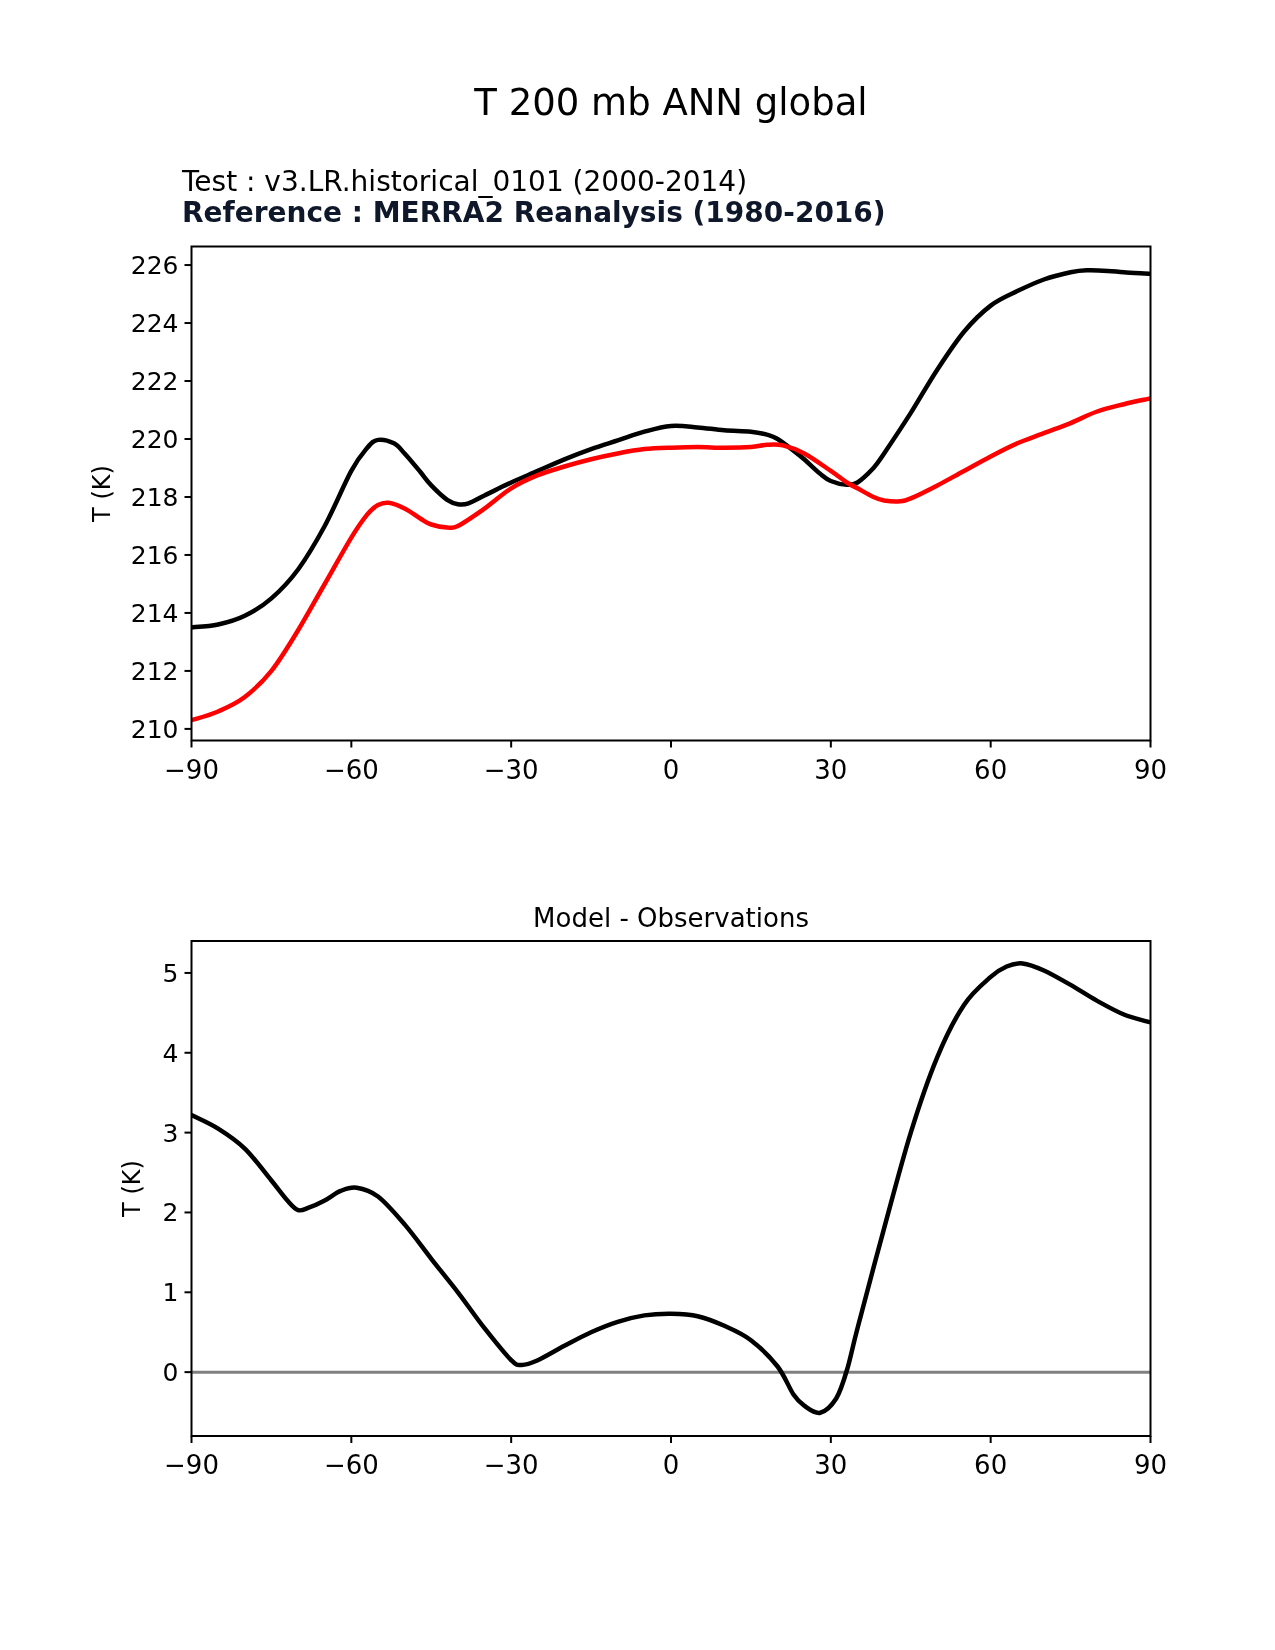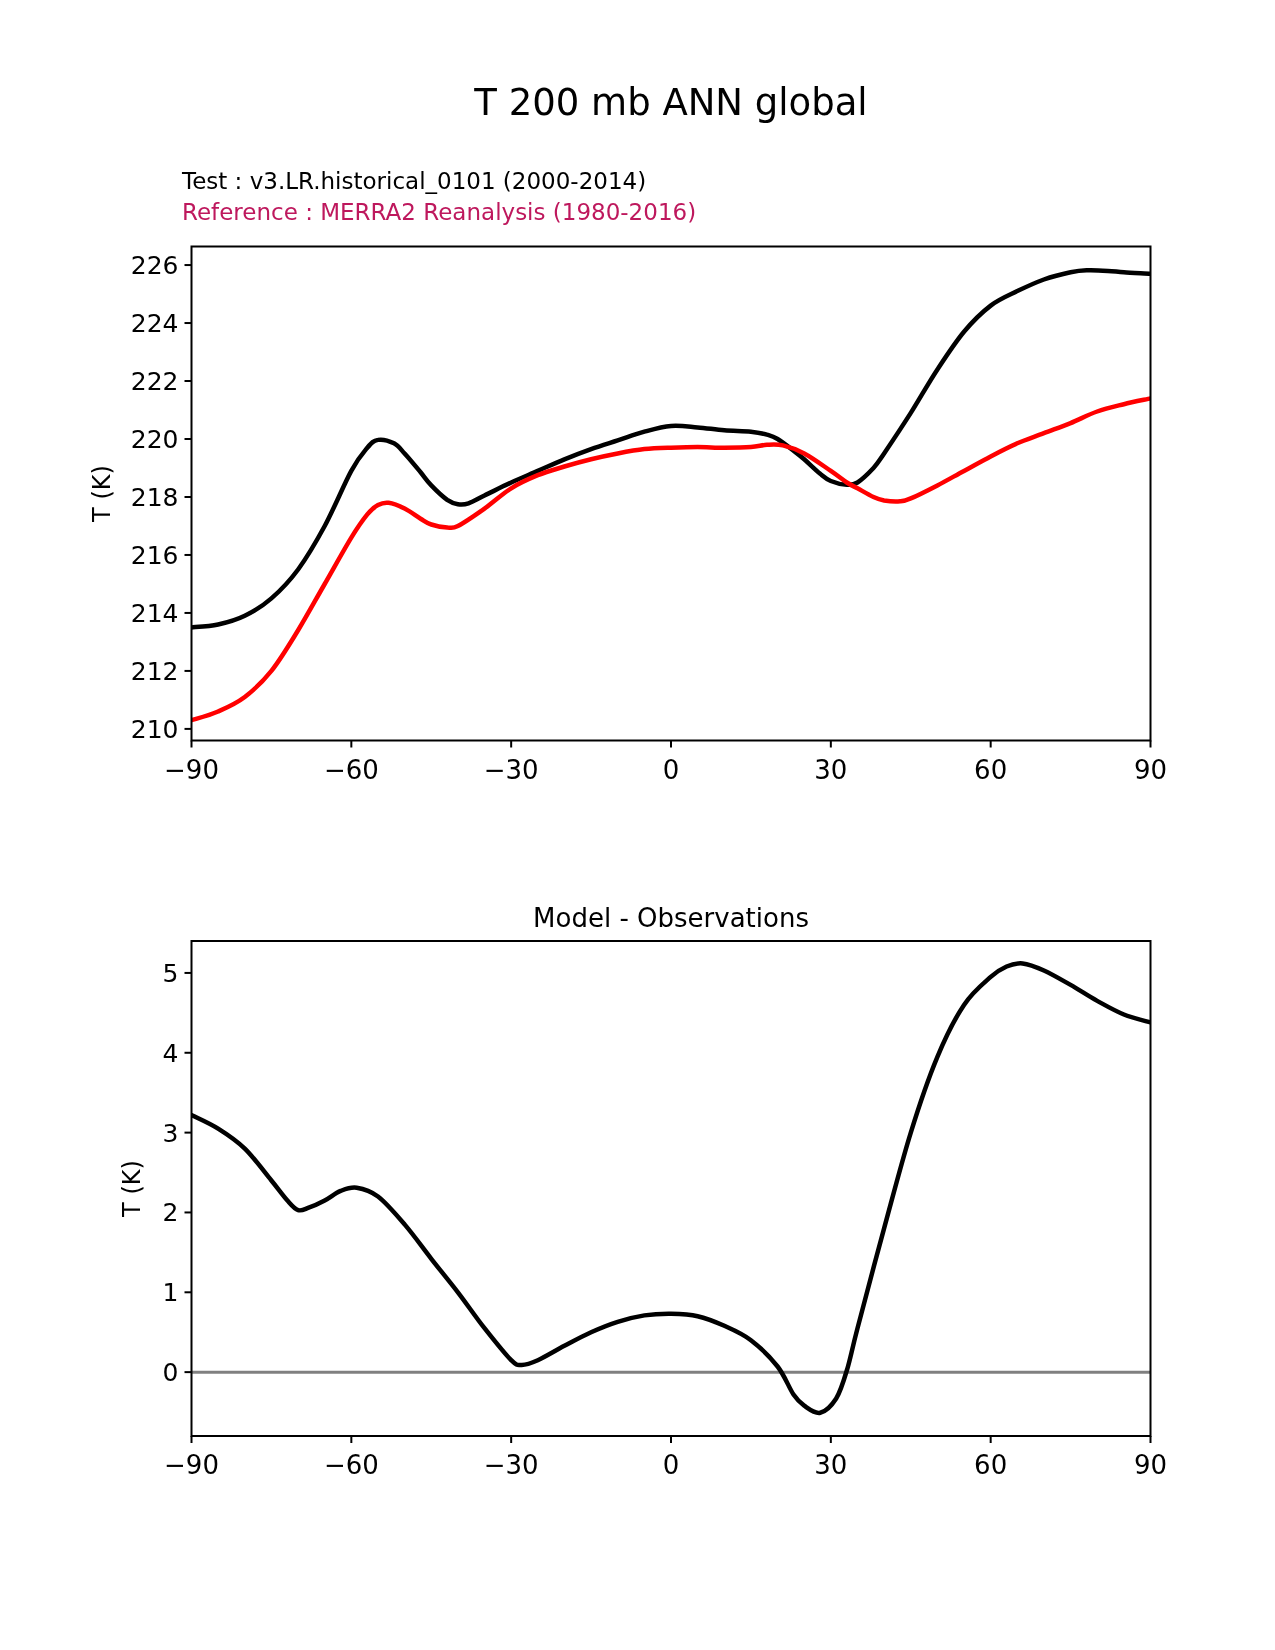--- a/index.html
+++ b/index.html
@@ -1,32 +1,32 @@
 <!DOCTYPE html>
 <html><head>
 <meta charset="utf-8">
 <style>
   html,body{margin:0;padding:0;background:#ffffff;}
   body{width:1275px;height:1650px;position:relative;overflow:hidden;
        font-family:"DejaVu Sans", sans-serif;}
   .fig-title{position:absolute;left:191px;top:74px;width:960px;
              text-align:center;font-size:37px;color:#000;margin-top:7px;}
   .legend{position:absolute;left:182px;top:166px;}
-  .legend-line{font-size:23px;line-height:31px;white-space:nowrap;}
+  .legend-line{font-size:28px;line-height:31px;white-space:nowrap;}
   #plots{position:absolute;left:0;top:0;}
   svg text{font-family:"DejaVu Sans", sans-serif;}
 </style>
 </head>
 <body>
 
 <div class="fig-title">T 200 mb ANN global</div>
 
 <div class="legend">
   <div class="legend-line" style="color:#000000;">Test : v3.LR.historical_0101 (2000-2014)</div>
-  <div class="legend-line" style="color:#be185d;">Reference : MERRA2 Reanalysis (1980-2016)</div>
+  <div class="legend-line" style="color:#0f172a;font-weight:bold;">Reference : MERRA2 Reanalysis (1980-2016)</div>
 </div>
 
 <svg id="plots" width="1275" height="1650" viewBox="0 0 1275 1650">
     <clipPath id="clip0">
       <rect x="191.5" y="246.5" width="959" height="494"></rect>
     </clipPath>
     <line x1="191.5" y1="740.5" x2="191.5" y2="747.5" stroke="#000000" stroke-width="2"></line>
     <text x="191.5" y="778.5" text-anchor="middle" font-size="26" fill="#000">−90</text>
     <line x1="351.3333333333333" y1="740.5" x2="351.3333333333333" y2="747.5" stroke="#000000" stroke-width="2"></line>
     <text x="351.3333333333333" y="778.5" text-anchor="middle" font-size="26" fill="#000">−60</text>

